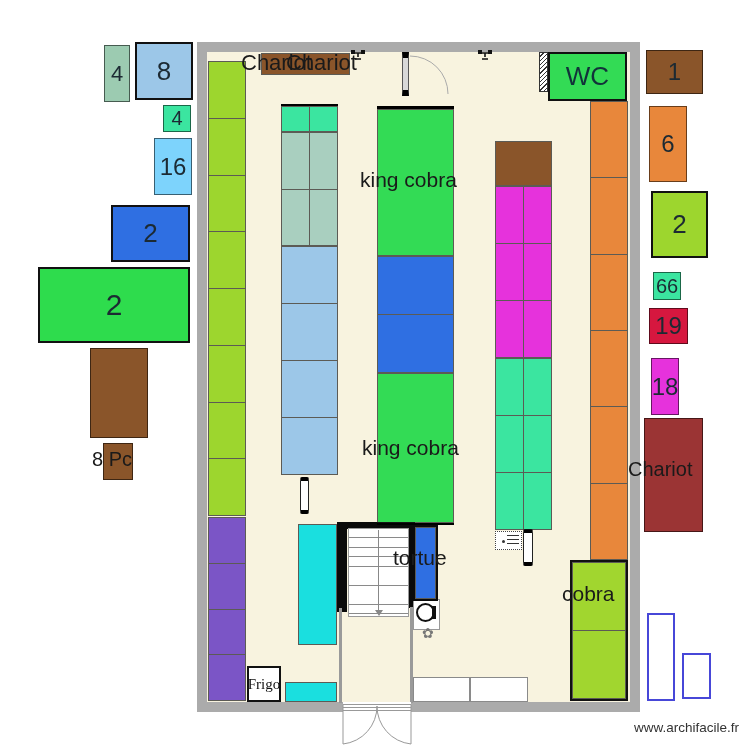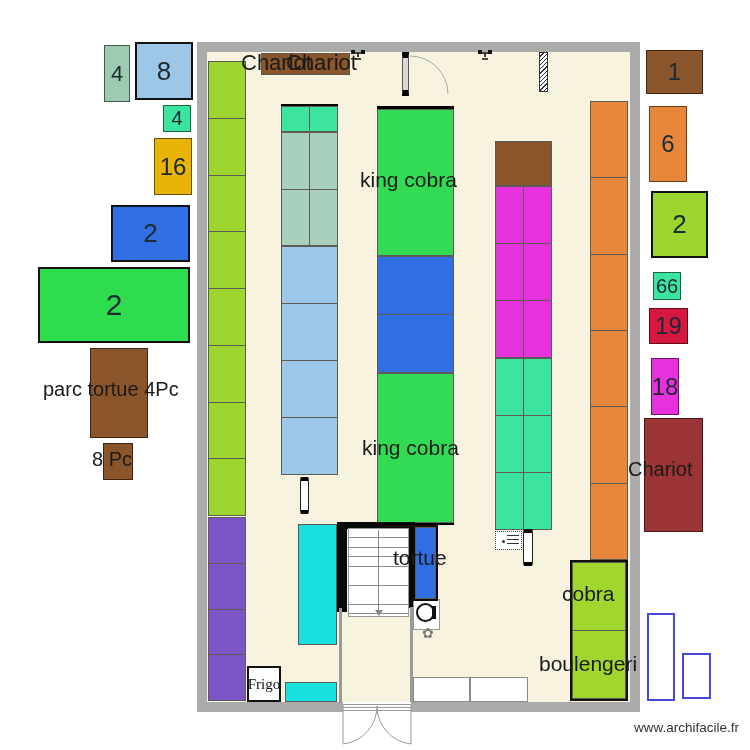--- a/index.html
+++ b/index.html
@@ -72,20 +72,23 @@
     <path d="M1 3 H13 M7 3 V7 M4 9 H10" stroke="#111" stroke-width="1.6" fill="none"></path>
     <rect x="0" y="0" width="4" height="4" fill="#111"></rect>
       <rect x="10" y="0" width="4" height="4" fill="#111"></rect>
   </svg>
   <svg class="overlay" width="14" height="11" style="left:478px;top:50px">
     <path d="M1 3 H13 M7 3 V7 M4 9 H10" stroke="#111" stroke-width="1.6" fill="none"></path>
     <rect x="0" y="0" width="4" height="4" fill="#111"></rect>
       <rect x="10" y="0" width="4" height="4" fill="#111"></rect>
   </svg>
 
+  <div id="wc-block">
+      <span>WC</span>
+    </div>
 
   <div id="toilet">
     <div id="toilet-bowl"></div>
     <div id="toilet-tank"></div>
   </div>
   <span id="drain-icon">✿</span>
 
   <div id="appliance">
     <div id="appliance-lines"></div>
     <div id="appliance-dot"></div>
@@ -181,21 +184,21 @@
     </div>
     <div class="rack" style="left: 298px; top: 524px; width: 39px; height: 121px; grid-template-columns: repeat(1, 1fr); grid-template-rows: repeat(1, 1fr);">
       <div class="cell" style="background: rgb(26, 223, 223);"></div>
     </div>
     <div class="rack" style="left: 285px; top: 682px; width: 52px; height: 20px; grid-template-columns: repeat(1, 1fr); grid-template-rows: repeat(1, 1fr);">
       <div class="cell" style="background: rgb(26, 223, 223);"></div>
     </div>
     <div class="legend-block" style="left: 104px; top: 45px; width: 26px; height: 57px; background: rgb(156, 203, 177); font-size: 22px;">4</div>
     <div class="legend-block" style="left: 135px; top: 42px; width: 58px; height: 58px; background: rgb(156, 199, 232); font-size: 26px; border: 2px solid rgb(17, 17, 17);">8</div>
     <div class="legend-block" style="left: 163px; top: 105px; width: 28px; height: 27px; background: rgb(59, 229, 160); font-size: 20px;">4</div>
-    <div class="legend-block" style="left: 154px; top: 138px; width: 38px; height: 57px; background: #eab308; font-size: 24px;">16</div>
+    <div class="legend-block" style="left: 154px; top: 138px; width: 38px; height: 57px; background: #7dd3fc; font-size: 24px;">16</div>
     <div class="legend-block" style="left: 111px; top: 205px; width: 79px; height: 57px; background: rgb(47, 111, 226); font-size: 26px; border: 2px solid rgb(17, 17, 17);">2</div>
     <div class="legend-block" style="left: 38px; top: 267px; width: 152px; height: 76px; background: rgb(46, 220, 77); font-size: 30px; border: 2px solid rgb(17, 17, 17);">2</div>
     <div class="legend-block" style="left: 90px; top: 348px; width: 58px; height: 90px; background: rgb(138, 85, 42); font-size: 20px;"></div>
     <div class="legend-block" style="left: 103px; top: 443px; width: 30px; height: 37px; background: rgb(138, 85, 42); font-size: 20px;"></div>
     <div class="legend-block" style="left: 646px; top: 50px; width: 57px; height: 44px; background: rgb(138, 85, 42); font-size: 24px;">1</div>
     <div class="legend-block" style="left: 649px; top: 106px; width: 38px; height: 76px; background: rgb(232, 135, 59); font-size: 24px;">6</div>
     <div class="legend-block" style="left: 651px; top: 191px; width: 57px; height: 67px; background: rgb(157, 214, 46); font-size: 26px; border: 2px solid rgb(17, 17, 17);">2</div>
     <div class="legend-block" style="left: 653px; top: 272px; width: 28px; height: 28px; background: rgb(59, 229, 160); font-size: 20px;">66</div>
     <div class="legend-block" style="left: 649px; top: 308px; width: 39px; height: 36px; background: rgb(214, 23, 63); font-size: 24px;">19</div>
     <div class="legend-block" style="left: 651px; top: 358px; width: 28px; height: 57px; background: rgb(230, 50, 220); font-size: 24px;">18</div>
@@ -203,17 +206,15 @@
     <div class="outline-rect" style="left: 647px; top: 613px; width: 28px; height: 88px;"></div>
     <div class="outline-rect" style="left: 682px; top: 653px; width: 29px; height: 46px;"></div>
     <div class="white-box" style="left: 413px; top: 677px; width: 57px; height: 25px;"></div>
     <div class="white-box" style="left: 470px; top: 677px; width: 58px; height: 25px;"></div>
     <div class="room-label" style="left: 241px; top: 50px; font-size: 22px;">Chariot</div>
     <div class="room-label" style="left: 286px; top: 50px; font-size: 22px;">Chariot</div>
     <div class="room-label" style="left: 360px; top: 168px; font-size: 21px;">king cobra</div>
     <div class="room-label" style="left: 362px; top: 436px; font-size: 21px;">king cobra</div>
     <div class="room-label" style="left: 393px; top: 546px; font-size: 21px;">tortue</div>
     <div class="room-label" style="left: 562px; top: 582px; font-size: 21px;">cobra</div>
-    <div class="room-label" style="left: 539px; top: 652px; font-size: 21px;">boulengeri</div>
     <div class="room-label" style="left: 628px; top: 458px; font-size: 20px;">Chariot</div>
-    <div class="room-label" style="left: 43px; top: 378px; font-size: 20px;">parc tortue 4Pc</div>
     <div class="room-label" style="left: 92px; top: 448px; font-size: 20px;">8 Pc</div>
   </div>
 
 </body></html>

